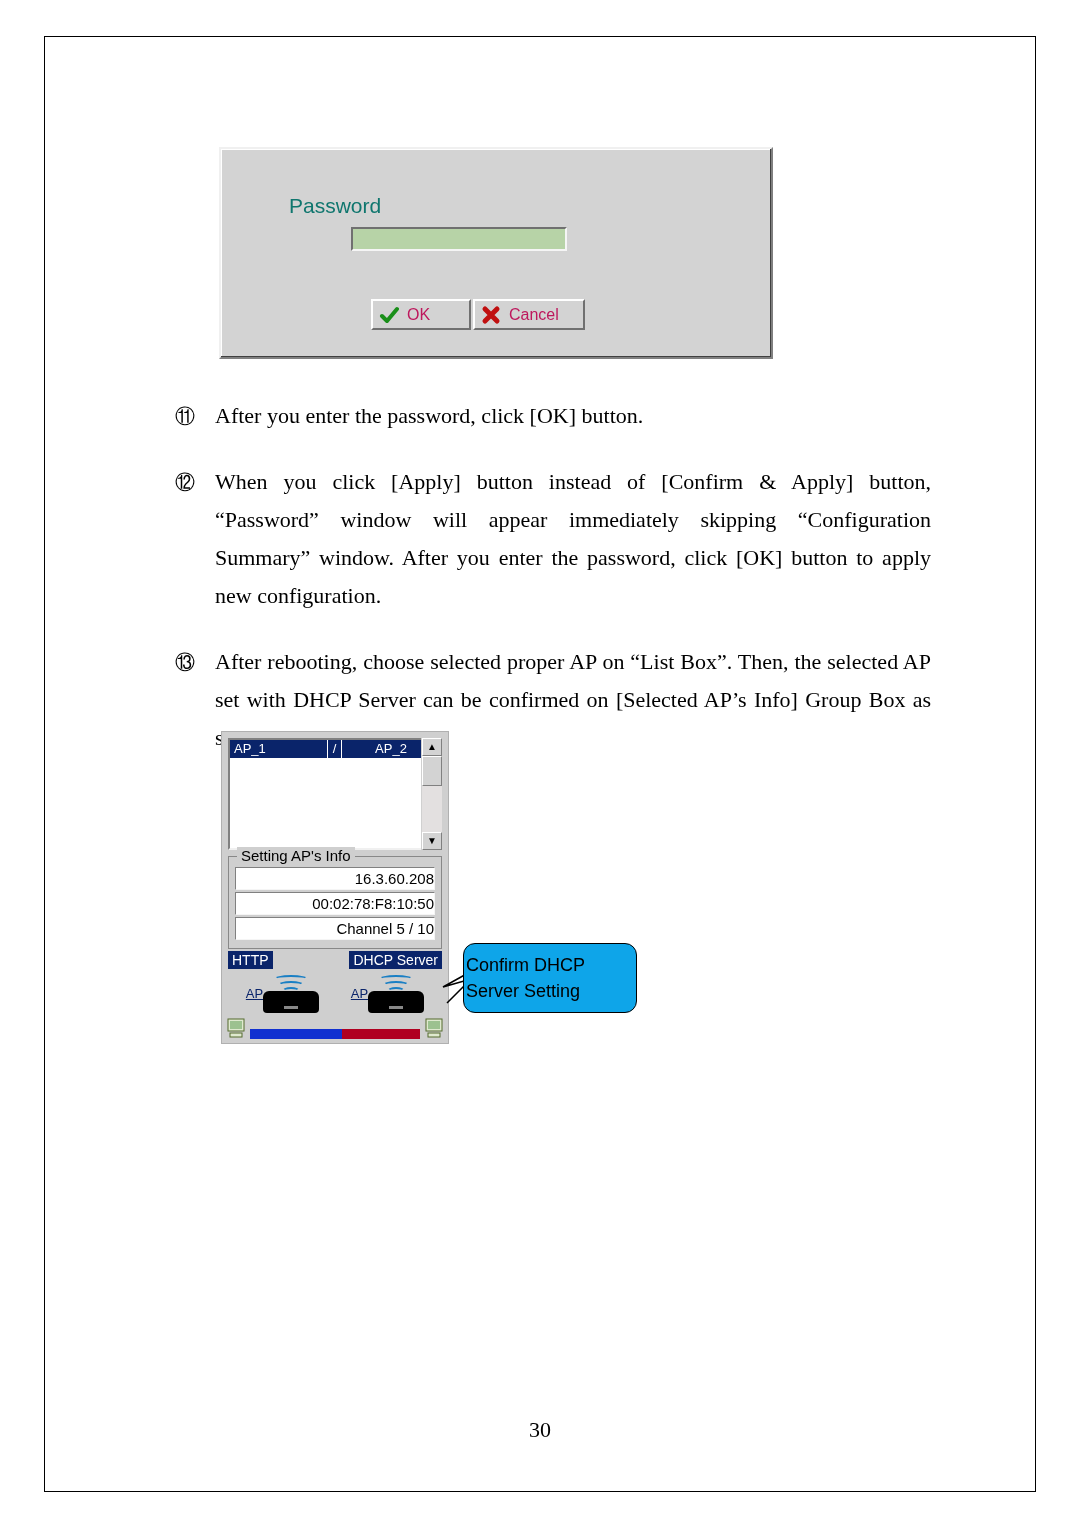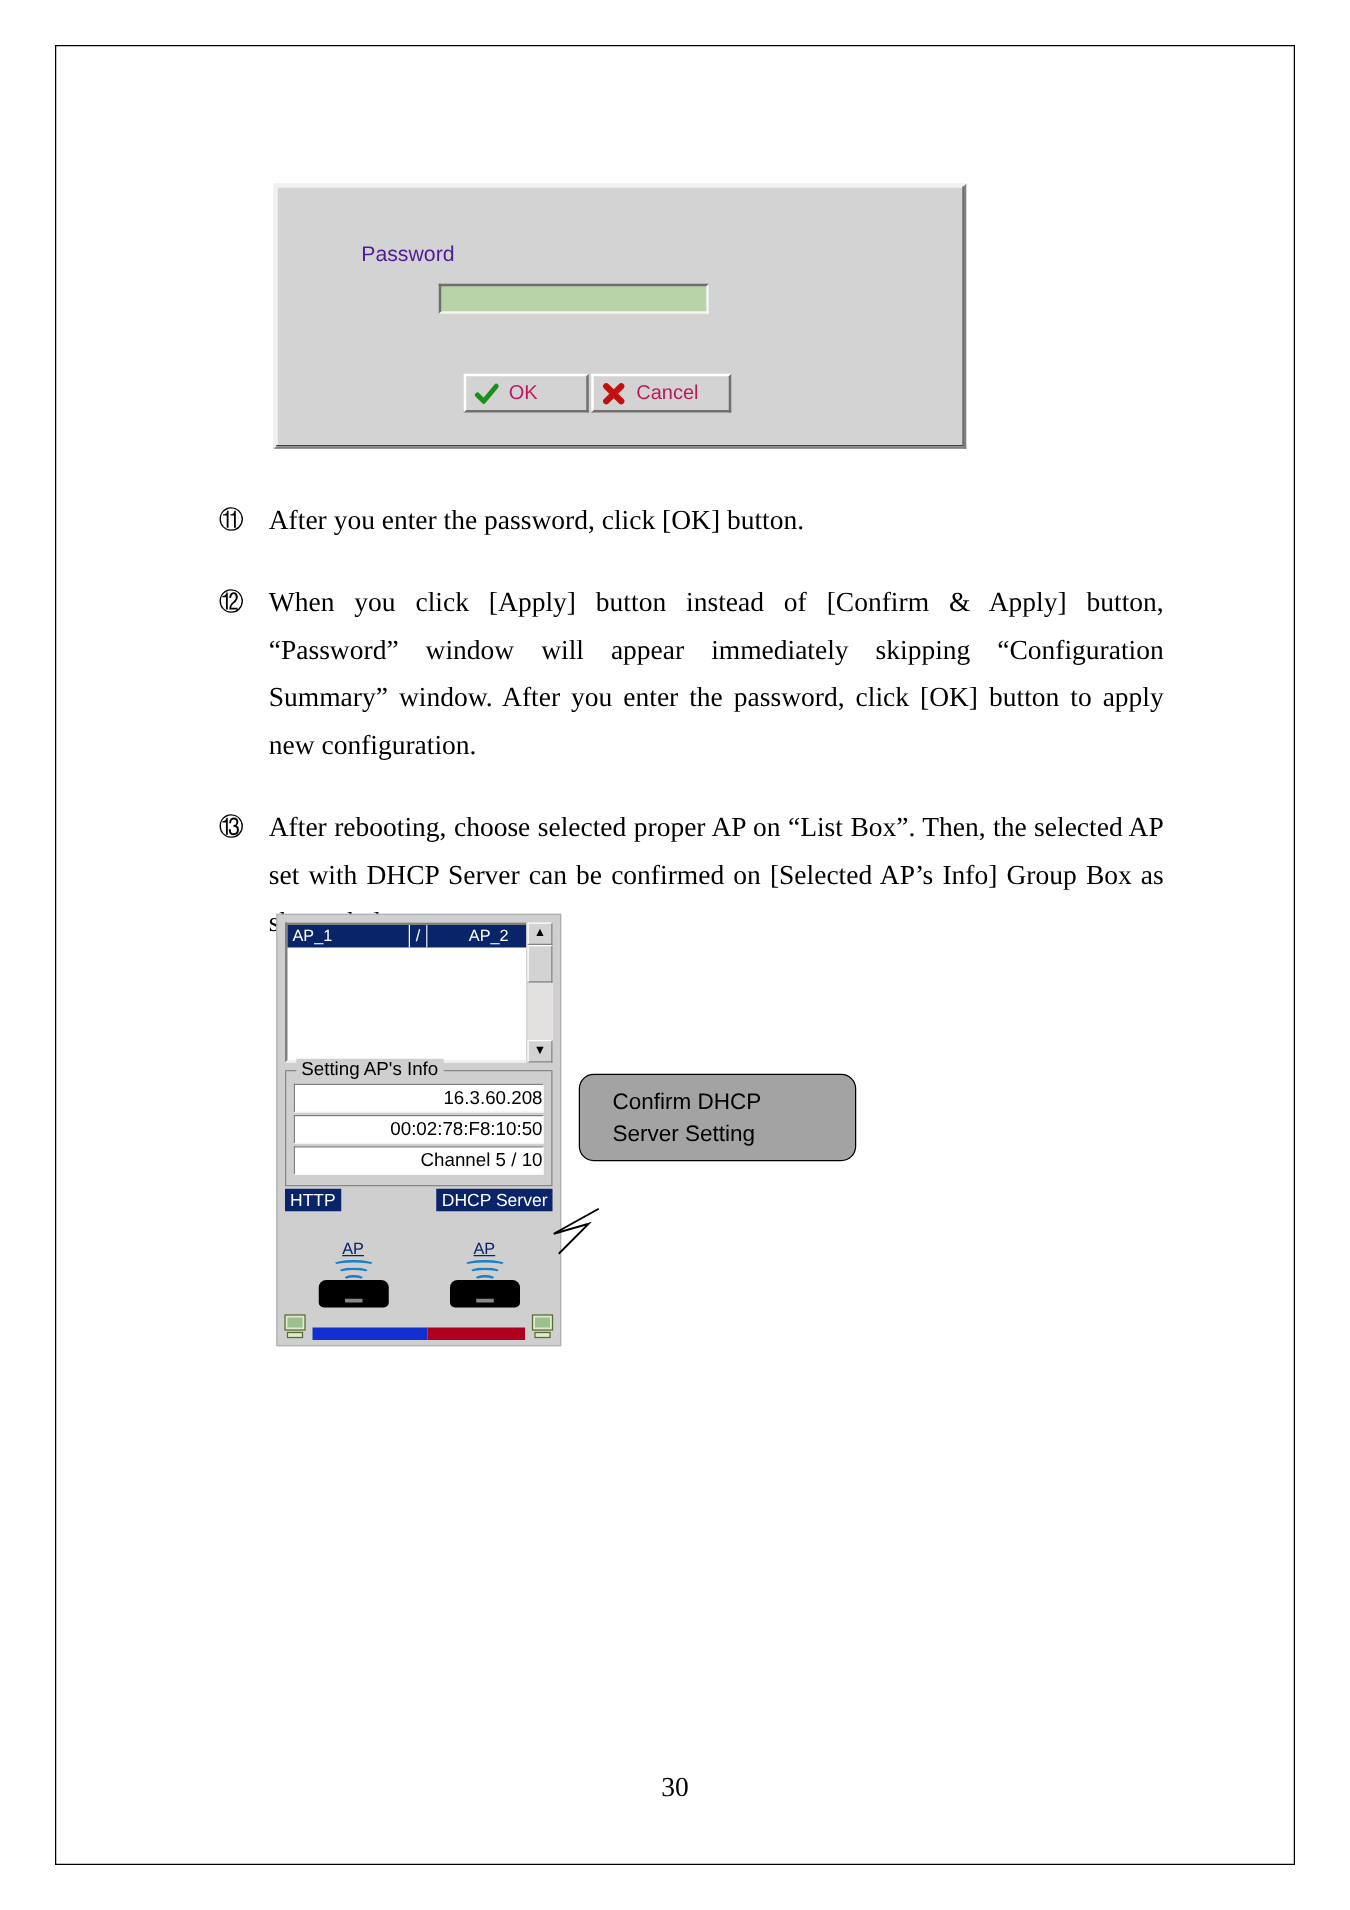--- a/index.html
+++ b/index.html
@@ -44,22 +44,22 @@
     border-right: 2px solid #808080;
     border-bottom: 2px solid #808080;
     box-shadow: inset -1px -1px 0 #404040, inset 1px 1px 0 #ffffff;
     box-sizing: border-box;
     font-family: Tahoma, Arial, sans-serif;
   }
   .pw-label {
     position: absolute;
     left: 68px;
     top: 45px;
-    font-size: 17px;
-    color: #4c1d95;
+    font-size: 21px;
+    color: #0f766e;
   }
   .pw-input {
     position: absolute;
     left: 130px;
     top: 78px;
     width: 216px;
     height: 24px;
     background: #b7d3a7;
     border-top: 2px solid #707070;
     border-left: 2px solid #707070;
@@ -234,23 +234,22 @@
     padding: 1px 4px;
   }
 
   .ap-icons {
     display: flex;
     justify-content: space-around;
     padding: 2px 8px 4px 8px;
   }
   .ap-col {
     display: flex;
-    flex-direction: column;
+    flex-direction: row;
     align-items: center;
-    margin-top: 16px;
   }
   .ap-text {
     font-size: 13px;
     color: #0a246a;
     text-decoration: underline;
     margin-bottom: 2px;
   }
   .ap-device {
     width: 56px;
     height: 38px;
@@ -305,29 +304,29 @@
     height: 10px;
     display: flex;
   }
   .progress .seg-blue { background: #1030d0; flex: 0 0 54%; height: 100%; }
   .progress .seg-red  { background: #b00020; flex: 0 0 46%; height: 100%; }
 
   
   .callout {
     position: absolute;
     left: 418px;
-    top: 822px;
+    top: 906px;
     width: 168px;
     border: 1.5px solid #000;
     border-radius: 12px;
-    padding: 8px 26px;
+    padding: 8px 2px;
     font-family: Arial, sans-serif;
     font-size: 18px;
     line-height: 26px;
-    background: #a3a3a3;
+    background: #0ea5e9;
     text-align: left;
   }
   .callout-leader {
     position: absolute;
     left: 396px;
     top: 928px;
     width: 40px;
     height: 40px;
     pointer-events: none;
   }

